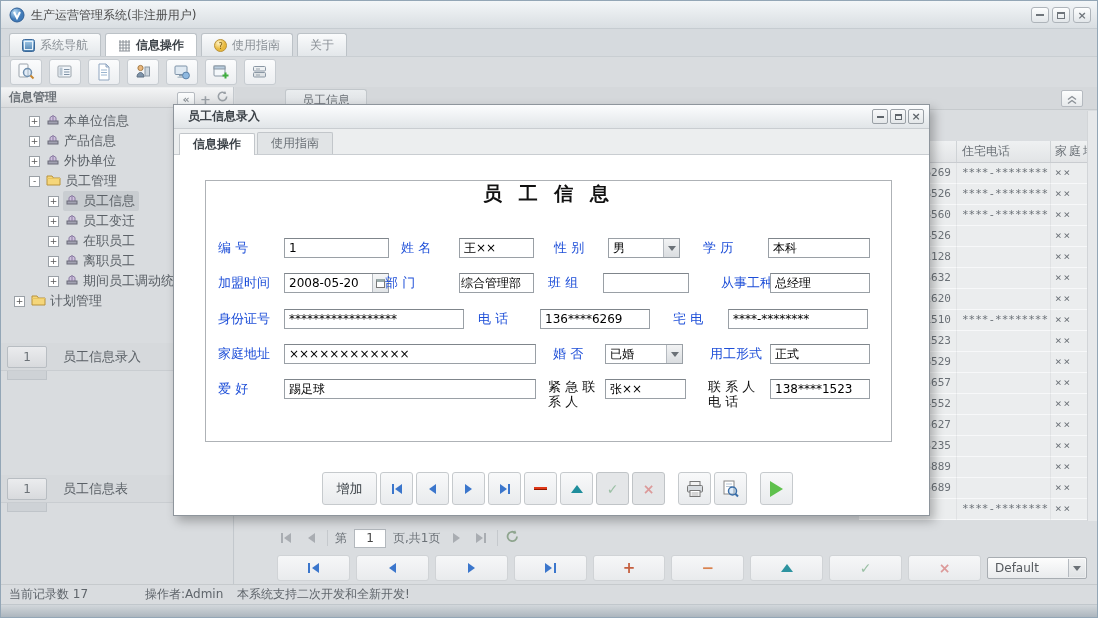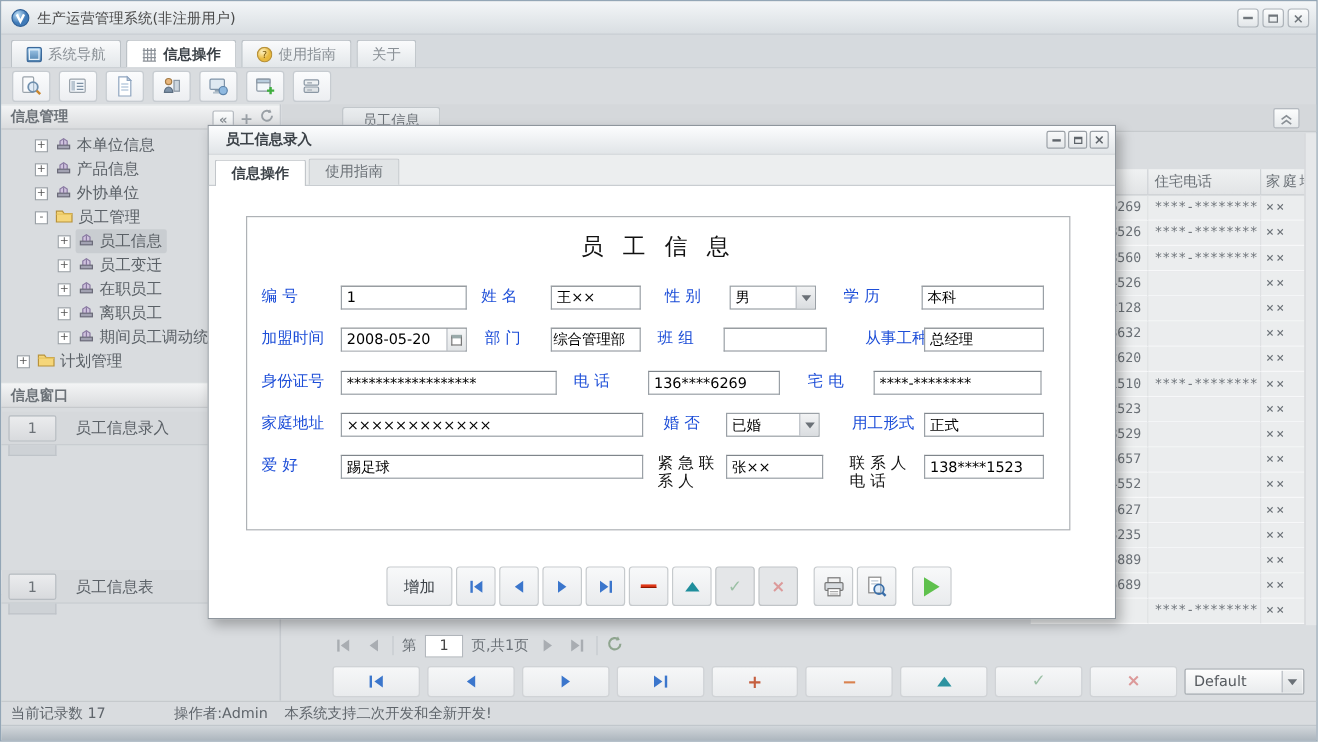--- a/index.html
+++ b/index.html
@@ -115,22 +115,22 @@
     background:linear-gradient(#f8f9fa,#e4e7e9);display:flex;align-items:center;justify-content:center;color:#5f656b;}
   .dlg-btn .g-min{width:7px;height:2px;background:#5f656b;}
   .dlg-btn .g-max{width:7px;height:6px;border:1px solid #5f656b;border-top-width:2px;}
   .dlg-tabs{position:absolute;left:0;top:24px;right:0;height:26px;background:#eceeef;
     border-bottom:1px solid #c9cdd1;display:flex;align-items:flex-end;padding-left:5px;gap:2px;}
   .dtab{height:22px;padding:0 13px;line-height:21px;border:1px solid #c2c6ca;border-bottom:none;
     border-radius:2px 2px 0 0;background:#e1e4e6;color:#6b7177;position:relative;}
   .dtab.active{background:#fff;color:#3c4248;font-weight:bold;top:1px;}
   .dlg-body{position:absolute;left:0;top:50px;right:0;bottom:0;background:#fff;}
   .groupbox{position:absolute;left:31px;top:25px;width:687px;height:262px;border:1px solid #aeb2b6;}
-  .form-title{position:absolute;left:0;right:0;top:12px;text-align:center;font-size:19px;
-    font-weight:normal;letter-spacing:5px;color:#111;}
+  .form-title{position:absolute;left:0;right:0;top:0;text-align:center;font-size:19px;
+    font-weight:bold;letter-spacing:5px;color:#111;}
   .flabel{position:absolute;font-size:13px;color:#1d4ed8;white-space:nowrap;line-height:20px;}
   .flabel2{position:absolute;font-size:13px;color:#111;white-space:nowrap;line-height:15px;}
   .finput{position:absolute;height:20px;border:1px solid #9aa0a6;border-top-color:#7f858b;
     background:#fff;font-family:"DejaVu Sans",sans-serif;font-size:12px;color:#000;padding:0 4px;}
   .fcombo{position:absolute;height:20px;border:1px solid #9aa0a6;background:#fff;display:flex;align-items:center;}
   .fcombo .val{padding-left:4px;font-size:12px;color:#000;flex:1;}
   .fcombo .drop{width:16px;height:100%;border-left:1px solid #b5bac0;
     background:linear-gradient(#f2f3f4,#dadde0);display:flex;align-items:center;justify-content:center;}
   .datebtn{width:16px;height:100%;border-left:1px solid #b5bac0;background:linear-gradient(#f6f7f8,#e2e5e7);
     display:flex;align-items:center;justify-content:center;}
@@ -436,23 +436,20 @@
                   <path d="M1 3h5l1.5 2H14v7H1z" fill="#f5d67a" stroke="#b8923a"></path>
                   <path d="M1 5.5h13" stroke="#e7c45e"></path>
                 </svg>
             </span>
 
             <span class="tree-label">计划管理</span>
           </span>
         </div>
         </div>
 
-      <div class="phead" style="top:232px;">
-        <span>信息窗口</span>
-      </div>
       <div class="numlist" style="top:256px;">
 
       <div>
           <div class="num-row">
             <span class="num-cell">1</span>
             <span class="num-label">员工信息录入</span>
           </div>
           <div class="num-stub"></div>
         </div>
         </div>
@@ -691,21 +688,21 @@
         <span class="flabel" style="left:497px;top:57px;">学 历</span>
         <input class="finput" style="left: 562px; top: 57px; width: 102px;" value="本科">
 
         <span class="flabel" style="left:12px;top:92px;">加盟时间</span>
         <span class="dwrap" style="left:78px;top:92px;width:105px;">
           <input value="2008-05-20" style="">
           <span class="datebtn">
               <span class="cal"></span>
             </span>
         </span>
-        <span class="flabel" style="left:198px;top:92px;">部 门</span>
+        <span class="flabel" style="left:179px;top:92px;">部 门</span>
         <input class="finput" style="left: 253px; top: 92px; width: 75px; padding: 0px 1px;" value="综合管理部">
         <span class="flabel" style="left:342px;top:92px;">班 组</span>
         <input class="finput" style="left: 397px; top: 92px; width: 86px;" value="">
         <span class="flabel" style="left:515px;top:92px;">从事工种</span>
         <input class="finput" style="left: 564px; top: 92px; width: 100px;" value="总经理">
 
         <span class="flabel" style="left:12px;top:128px;">身份证号</span>
         <input class="finput" style="left: 78px; top: 128px; width: 180px;" value="******************">
         <span class="flabel" style="left:272px;top:128px;">电 话</span>
         <input class="finput" style="left: 334px; top: 128px; width: 110px;" value="136****6269">

